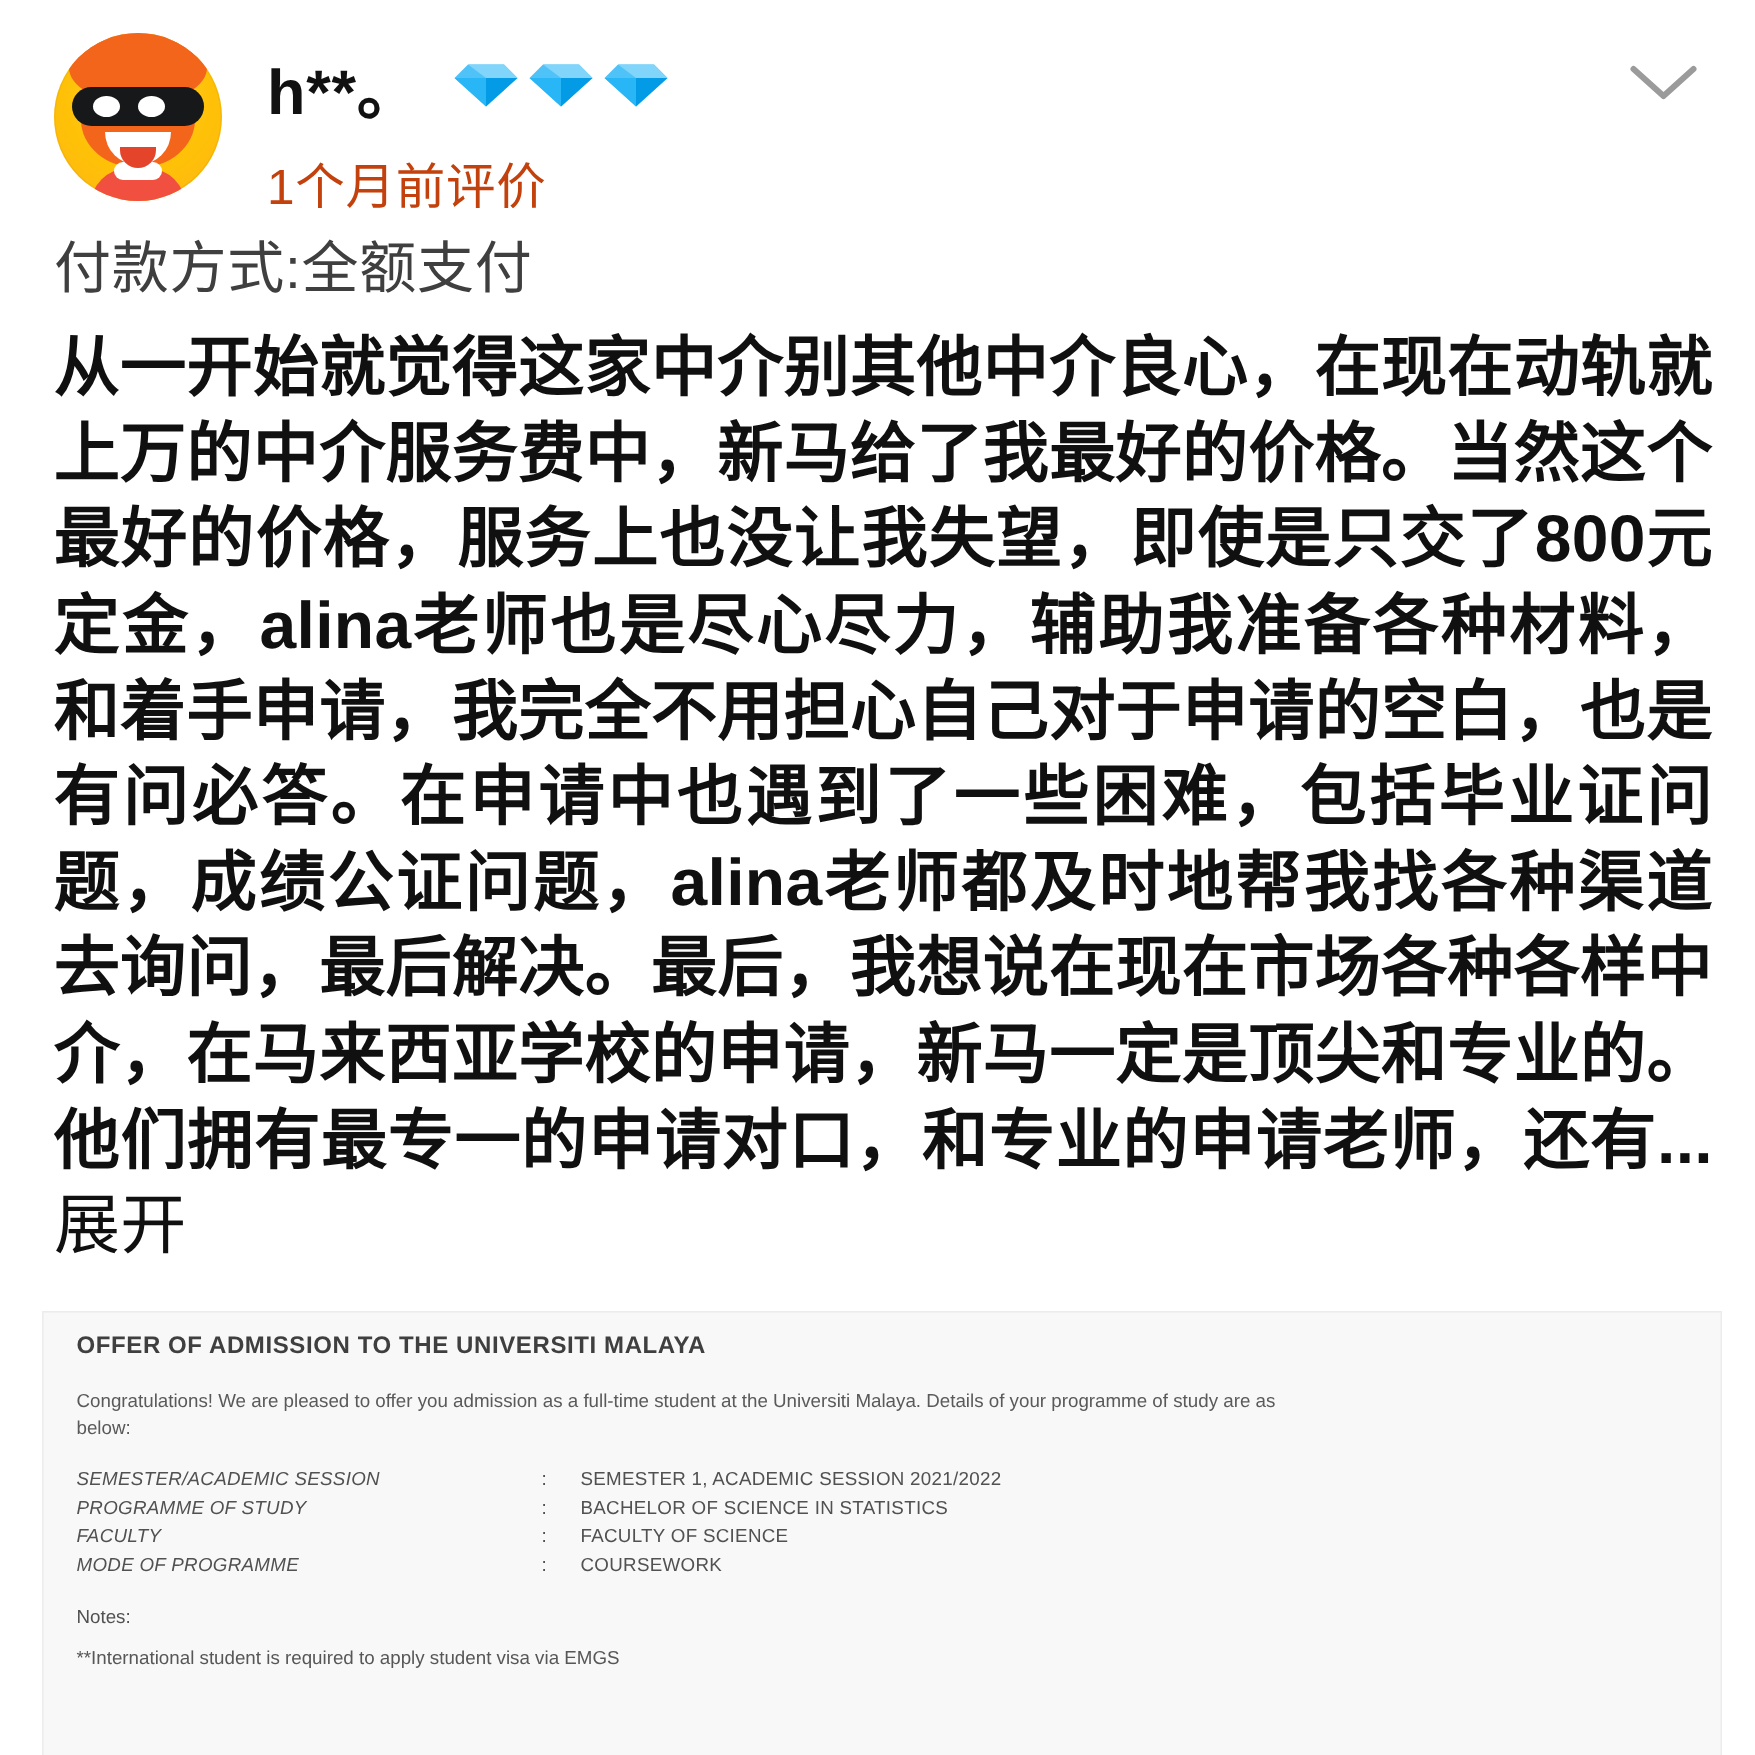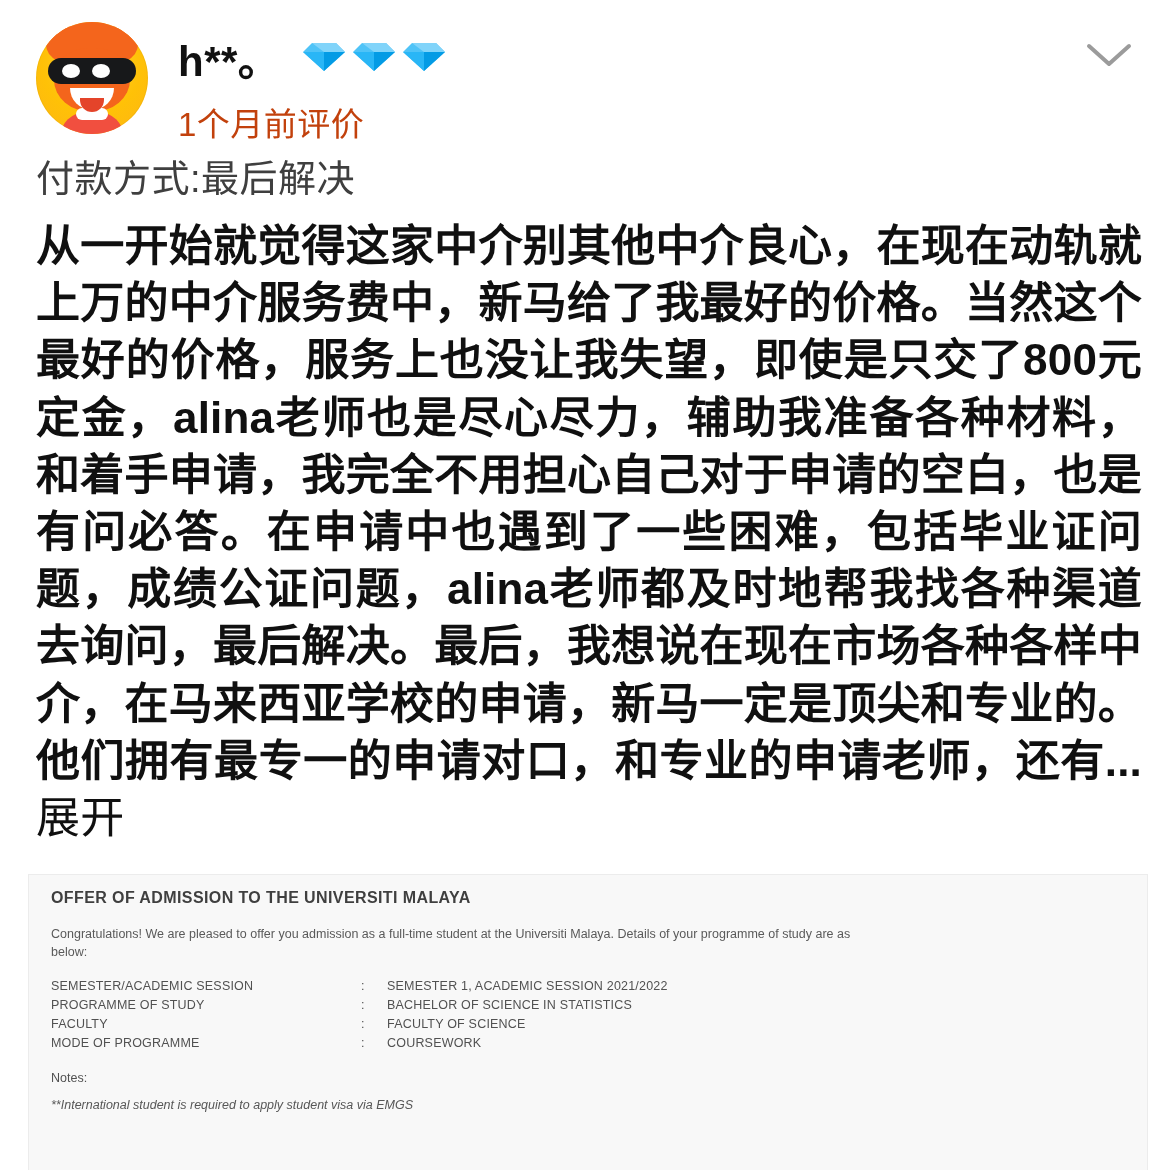--- a/index.html
+++ b/index.html
@@ -228,33 +228,32 @@
     border-collapse: collapse;
     font-size: 12.5px;
     color: #4f4f4f;
     margin-bottom: 18px;
   }
   .doc-table td {
     padding: 1px 0;
     vertical-align: top;
     line-height: 1.35;
   }
-  .doc-table td.key { width: 310px; letter-spacing: 0.2px; }
+  .doc-table td.key { width: 310px; letter-spacing: 0.2px; font-style: italic; }
   .doc-table td.colon { width: 26px; text-align: left; }
   .doc-table td.val { letter-spacing: 0.2px; }
   .doc-notes-label {
     font-size: 12.5px;
     color: #4f4f4f;
     margin-bottom: 12px;
   }
   .doc-note {
     font-size: 12.5px;
     color: #555;
     line-height: 1.35;
-    font-style: italic;
   }
 </style>
 </head>
 <body>
 
 <div class="review-card">
 
   <div class="header">
 
     <div class="avatar">
@@ -298,21 +297,21 @@
       <div class="time-row">1个月前评价</div>
     </div>
 
     <div class="chevron-btn">
       <svg width="46" height="28" viewBox="0 0 46 28">
         <polyline points="3,5 23,23 43,5" fill="none" stroke="#9b9b9b" stroke-width="4" stroke-linecap="round" stroke-linejoin="round"></polyline>
       </svg>
     </div>
   </div>
 
-  <div class="payment-line">付款方式:最后解决</div>
+  <div class="payment-line">付款方式:全额支付</div>
 
   <div class="review-body">
     <span>从一开始就觉得这家中介别其他中介良心，在现在动轨就上万的中介服务费中，新马给了我最好的价格。当然这个最好的价格，服务上也没让我失望，即使是只交了800元定金，alina老师也是尽心尽力，辅助我准备各种材料，和着手申请，我完全不用担心自己对于申请的空白，也是有问必答。在申请中也遇到了一些困难，包括毕业证问题，成绩公证问题，alina老师都及时地帮我找各种渠道去询问，最后解决。最后，我想说在现在市场各种各样中介，在马来西亚学校的申请，新马一定是顶尖和专业的。他们拥有最专一的申请对口，和专业的申请老师，还有...</span><span class="expand-link">展开</span>
   </div>
 
   <div class="doc-wrap">
     <div class="doc">
       <div class="doc-title">OFFER OF ADMISSION TO THE UNIVERSITI MALAYA</div>
       <div class="doc-intro">Congratulations! We are pleased to offer you admission as a full-time student at the Universiti Malaya. Details of your programme of study are as below:</div>
 

